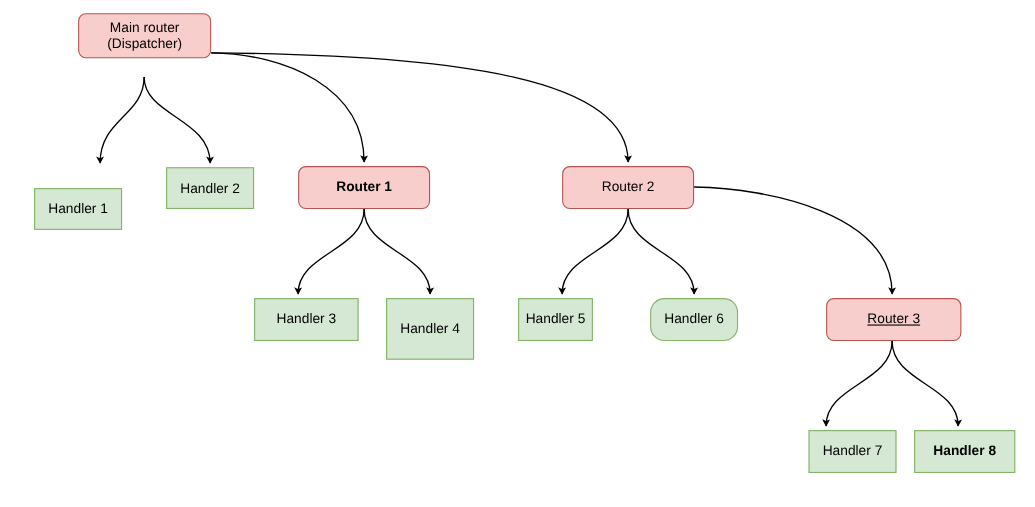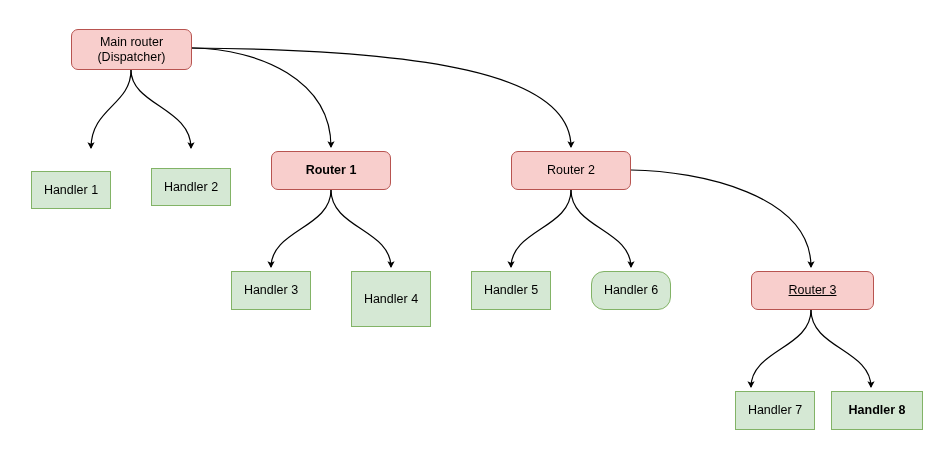--- a/index.html
+++ b/index.html
@@ -76,43 +76,43 @@
         <path d="M 331,190 C 331,228 391,230 391,267" fill="none" stroke="#000000" stroke-width="1.2" marker-end="url(#arrowhead)"></path>
         <path d="M 571,190 C 571,228 511,230 511,267" fill="none" stroke="#000000" stroke-width="1.2" marker-end="url(#arrowhead)"></path>
         <path d="M 571,190 C 571,228 631,230 631,267" fill="none" stroke="#000000" stroke-width="1.2" marker-end="url(#arrowhead)"></path>
         <path d="M 631,170 C 700,171 811,195 811,267" fill="none" stroke="#000000" stroke-width="1.2" marker-end="url(#arrowhead)"></path>
         <path d="M 811,310 C 811,348 751,350 751,387" fill="none" stroke="#000000" stroke-width="1.2" marker-end="url(#arrowhead)"></path>
         <path d="M 811,310 C 811,348 871,350 871,387" fill="none" stroke="#000000" stroke-width="1.2" marker-end="url(#arrowhead)"></path>
       </g>
   </svg>
 
   <div id="nodes-group">
-      <div class="node node-router" style="left: 71px; top: 29px; width: 121px; height: 41px;">
+      <div class="node node-router" style="left: 71px; top: 12px; width: 121px; height: 41px;">
         <span class="node-label">Main router
 (Dispatcher)</span>
       </div>
       <div class="node node-handler" style="left: 31px; top: 152px; width: 80px; height: 38px; margin-top: 19px;">
         <span class="node-label">Handler 1</span>
       </div>
-      <div class="node node-handler" style="left: 151px; top: 152px; width: 80px; height: 38px; margin-top: 16px;">
+      <div class="node node-handler" style="left: 151px; top: 152px; width: 80px; height: 38px;">
         <span class="node-label">Handler 2</span>
       </div>
       <div class="node node-router" style="left: 271px; top: 151px; width: 120px; height: 39px; font-weight: bold;">
         <span class="node-label">Router 1</span>
       </div>
       <div class="node node-router" style="left: 511px; top: 151px; width: 120px; height: 39px;">
         <span class="node-label">Router 2</span>
       </div>
-      <div class="node node-handler" style="left: 231px; top: 271px; width: 80px; height: 39px;">
+      <div class="node node-handler" style="left: 231px; top: 271px; width: 95px; height: 39px;">
         <span class="node-label">Handler 3</span>
       </div>
       <div class="node node-handler" style="left: 351px; top: 271px; width: 80px; height: 56px;">
         <span class="node-label">Handler 4</span>
       </div>
-      <div class="node node-handler" style="left: 471px; top: 271px; width: 80px; height: 39px;">
+      <div class="node node-handler" style="left: 471px; top: 271px; width: 68px; height: 39px;">
         <span class="node-label">Handler 5</span>
       </div>
       <div class="node node-handler" style="left: 591px; top: 271px; width: 80px; height: 39px; border-radius: 13px;">
         <span class="node-label">Handler 6</span>
       </div>
       <div class="node node-router" style="left: 751px; top: 271px; width: 123px; height: 39px; text-decoration: underline;">
         <span class="node-label">Router 3</span>
       </div>
       <div class="node node-handler" style="left: 711px; top: 391px; width: 80px; height: 39px; margin-left: 24px;">
         <span class="node-label">Handler 7</span>

